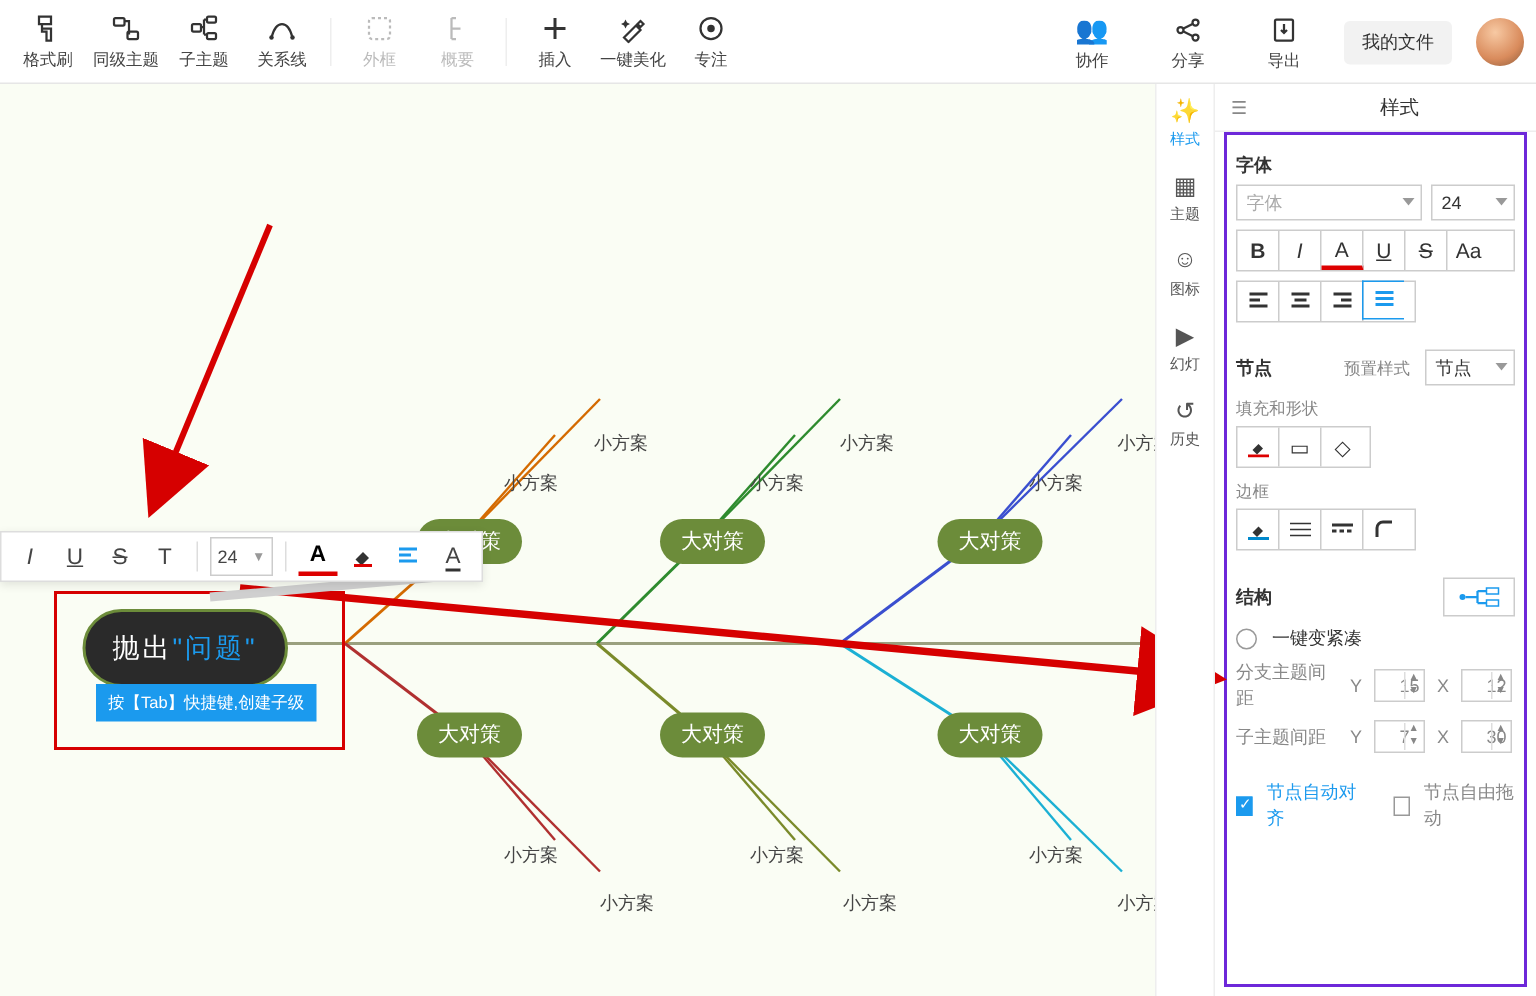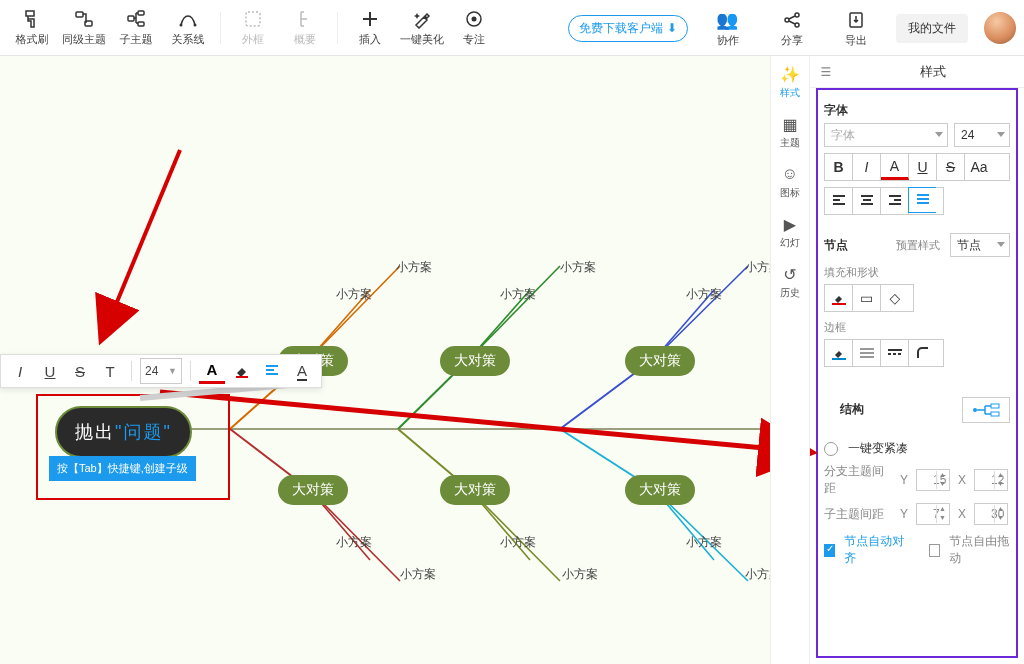--- a/index.html
+++ b/index.html
@@ -55,21 +55,21 @@
   .reset-btn { border:1px solid #ccc; padding:3px 8px; cursor:pointer; }
   .checkbox { width:13px; height:13px; border:1px solid #1b9aee; background:#1b9aee; display:inline-block; margin-right:3px; vertical-align:middle; position:relative; }
   .checkbox::after { content:'✓'; color:#fff; font-size:10px; position:absolute; left:1px; top:-2px; }
   .checkbox.off { background:#fff; border-color:#999; }
   .checkbox.off::after { display:none; }
   .struct-btn { border:1px solid #ccc; width:48px; height:26px; display:flex; align-items:center; justify-content:center; }
   .node-pill { position:absolute; background:#6c8c3a; color:#fff; padding:6px 14px; border-radius:18px; font-size:14px; white-space:nowrap; }
   .root-node { position:absolute; background:#2a2a2a; border:2px solid #6c8c3a; color:#fff; padding:12px 18px; border-radius:26px; font-size:18px; letter-spacing:2px; }
   .root-node .q { color:#1b9aee; }
   .tab-hint { position:absolute; background:#1b9aee; color:#fff; font-size:11px; padding:5px 8px; }
-  .leaf { position:absolute; font-size:12px; color:#444; }
+  .leaf { position:absolute; font-size:12px; color:#444;margin-top:28px; }
   .end-dot { position:absolute; background:#6c8c3a; color:#fff; width:28px; height:28px; border-radius:50%; display:flex; align-items:center; justify-content:center; font-size:13px; }
   .annot-box { position:absolute; border:2px solid #d60000; }
 
   
   .float-bar { position:absolute; left:0; top:354px; height:34px; background:#fff; border:1px solid #ddd; display:flex; align-items:center; padding:0 6px; gap:4px; z-index:6; box-shadow:0 2px 6px rgba(0,0,0,0.1); }
   .float-bar .fb { width:26px; height:26px; display:flex; align-items:center; justify-content:center; cursor:pointer; font-size:15px; color:#444; }
   .float-bar .fb.size { width:42px; border:1px solid #ccc; font-size:12px; justify-content:space-between; padding:0 4px; }
   .float-bar .sep { width:1px; height:20px; background:#ddd; margin:0 4px; }
 
   
@@ -157,24 +157,20 @@
       <div class="ico">
         <svg width="20" height="20" viewBox="0 0 20 20">
           <circle cx="10" cy="10" r="7" fill="none" stroke="#333" stroke-width="1.5"></circle>
           <circle cx="10" cy="10" r="2.5" fill="#333"></circle>
         </svg>
       </div>
       <div class="lbl">专注</div>
     </div>
 
   <div class="right-head">
-    <div class="download-btn">
-        <span>免费下载客户端</span>
-        <span>⬇</span>
-      </div>
     <div class="tb-item">
         <div class="ico" style="font-size:18px">👥</div>
         <div class="lbl">协作</div>
       </div>
     <div class="tb-item">
         <div class="ico">
           <svg width="20" height="20" viewBox="0 0 20 20">
             <circle cx="5" cy="10" r="2" fill="none" stroke="#333" stroke-width="1.5"></circle>
             <circle cx="15" cy="5" r="2" fill="none" stroke="#333" stroke-width="1.5"></circle>
             <circle cx="15" cy="15" r="2" fill="none" stroke="#333" stroke-width="1.5"></circle>
@@ -222,21 +218,21 @@
     <path d="M470 434 L 530 504" stroke="#7a8a2a" stroke-width="1.6" fill="none"></path>
     <path d="M470 434 L 560 525" stroke="#7a8a2a" stroke-width="1.6" fill="none"></path>
     <path d="M560 373 L 655 434" stroke="#1bb0d4" stroke-width="2" fill="none"></path>
     <path d="M655 434 L 714 504" stroke="#1bb0d4" stroke-width="1.6" fill="none"></path>
     <path d="M655 434 L 748 525" stroke="#1bb0d4" stroke-width="1.6" fill="none"></path>
   </svg>
 
   
   <div class="annot-box" style="left:36px; top:338px; width:194px; height:106px;"></div>
   <div class="root-node" style="left:55px; top:350px;"><span>抛出</span><span class="q">"问题"</span></div>
-  <div class="tab-hint" style="left:49px; top:400px;">按【Tab】快捷键,创建子级</div>
+  <div class="tab-hint" style="left:64px; top:400px;">按【Tab】快捷键,创建子级</div>
 
   
   <div class="node-pill" style="left:278px; top:290px;">大对策</div>
   <div class="node-pill" style="left:440px; top:290px;">大对策</div>
   <div class="node-pill" style="left:625px; top:290px;">大对策</div>
   <div class="node-pill" style="left:278px; top:419px;">大对策</div>
   <div class="node-pill" style="left:440px; top:419px;">大对策</div>
   <div class="node-pill" style="left:625px; top:419px;">大对策</div>
 
   
@@ -415,21 +411,21 @@
           </svg>
         </div>
       <div class="b">
           <svg width="14" height="14">
             <path d="M2 12V6a4 4 0 014-4h6" fill="none" stroke="#333" stroke-width="2"></path>
           </svg>
         </div>
     </div>
 
     <div class="row" style="margin-top:18px;">
-      <div class="sec-title" style="margin:16px">结构</div>
+      <div class="sec-title" style="margin:0">结构</div>
       <div style="flex:1"></div>
       <div class="struct-btn">
           <svg width="30" height="14">
             <circle cx="4" cy="7" r="2" fill="#1b9aee"></circle>
             <path d="M6 7h8m0-4v8m0-8l6-0m-6 8l6 0" stroke="#1b9aee" stroke-width="1.5" fill="none"></path>
             <rect x="20" y="1" width="8" height="4" fill="none" stroke="#1b9aee"></rect>
             <rect x="20" y="9" width="8" height="4" fill="none" stroke="#1b9aee"></rect>
           </svg>
         </div>
     </div>
@@ -471,21 +467,21 @@
       <span>X</span>
         <div class="num-in">
           <span>30</span>
           <div class="spin">
             <div>▲</div>
             <div>▼</div>
           </div>
         </div>
     </div>
 
-    <div class="row" style="margin-top:8px">
+    <div class="row" style="margin-top:18px">
       <span class="checkbox"></span>
         <span style="color:#1b9aee">节点自动对齐</span>
       <div style="width:14px"></div>
       <span class="checkbox off"></span>
         <span style="color:#888">节点自由拖动</span>
     </div>
   </div>
 </div>
 
 <svg class="arrow-svg" width="1024" height="664">

